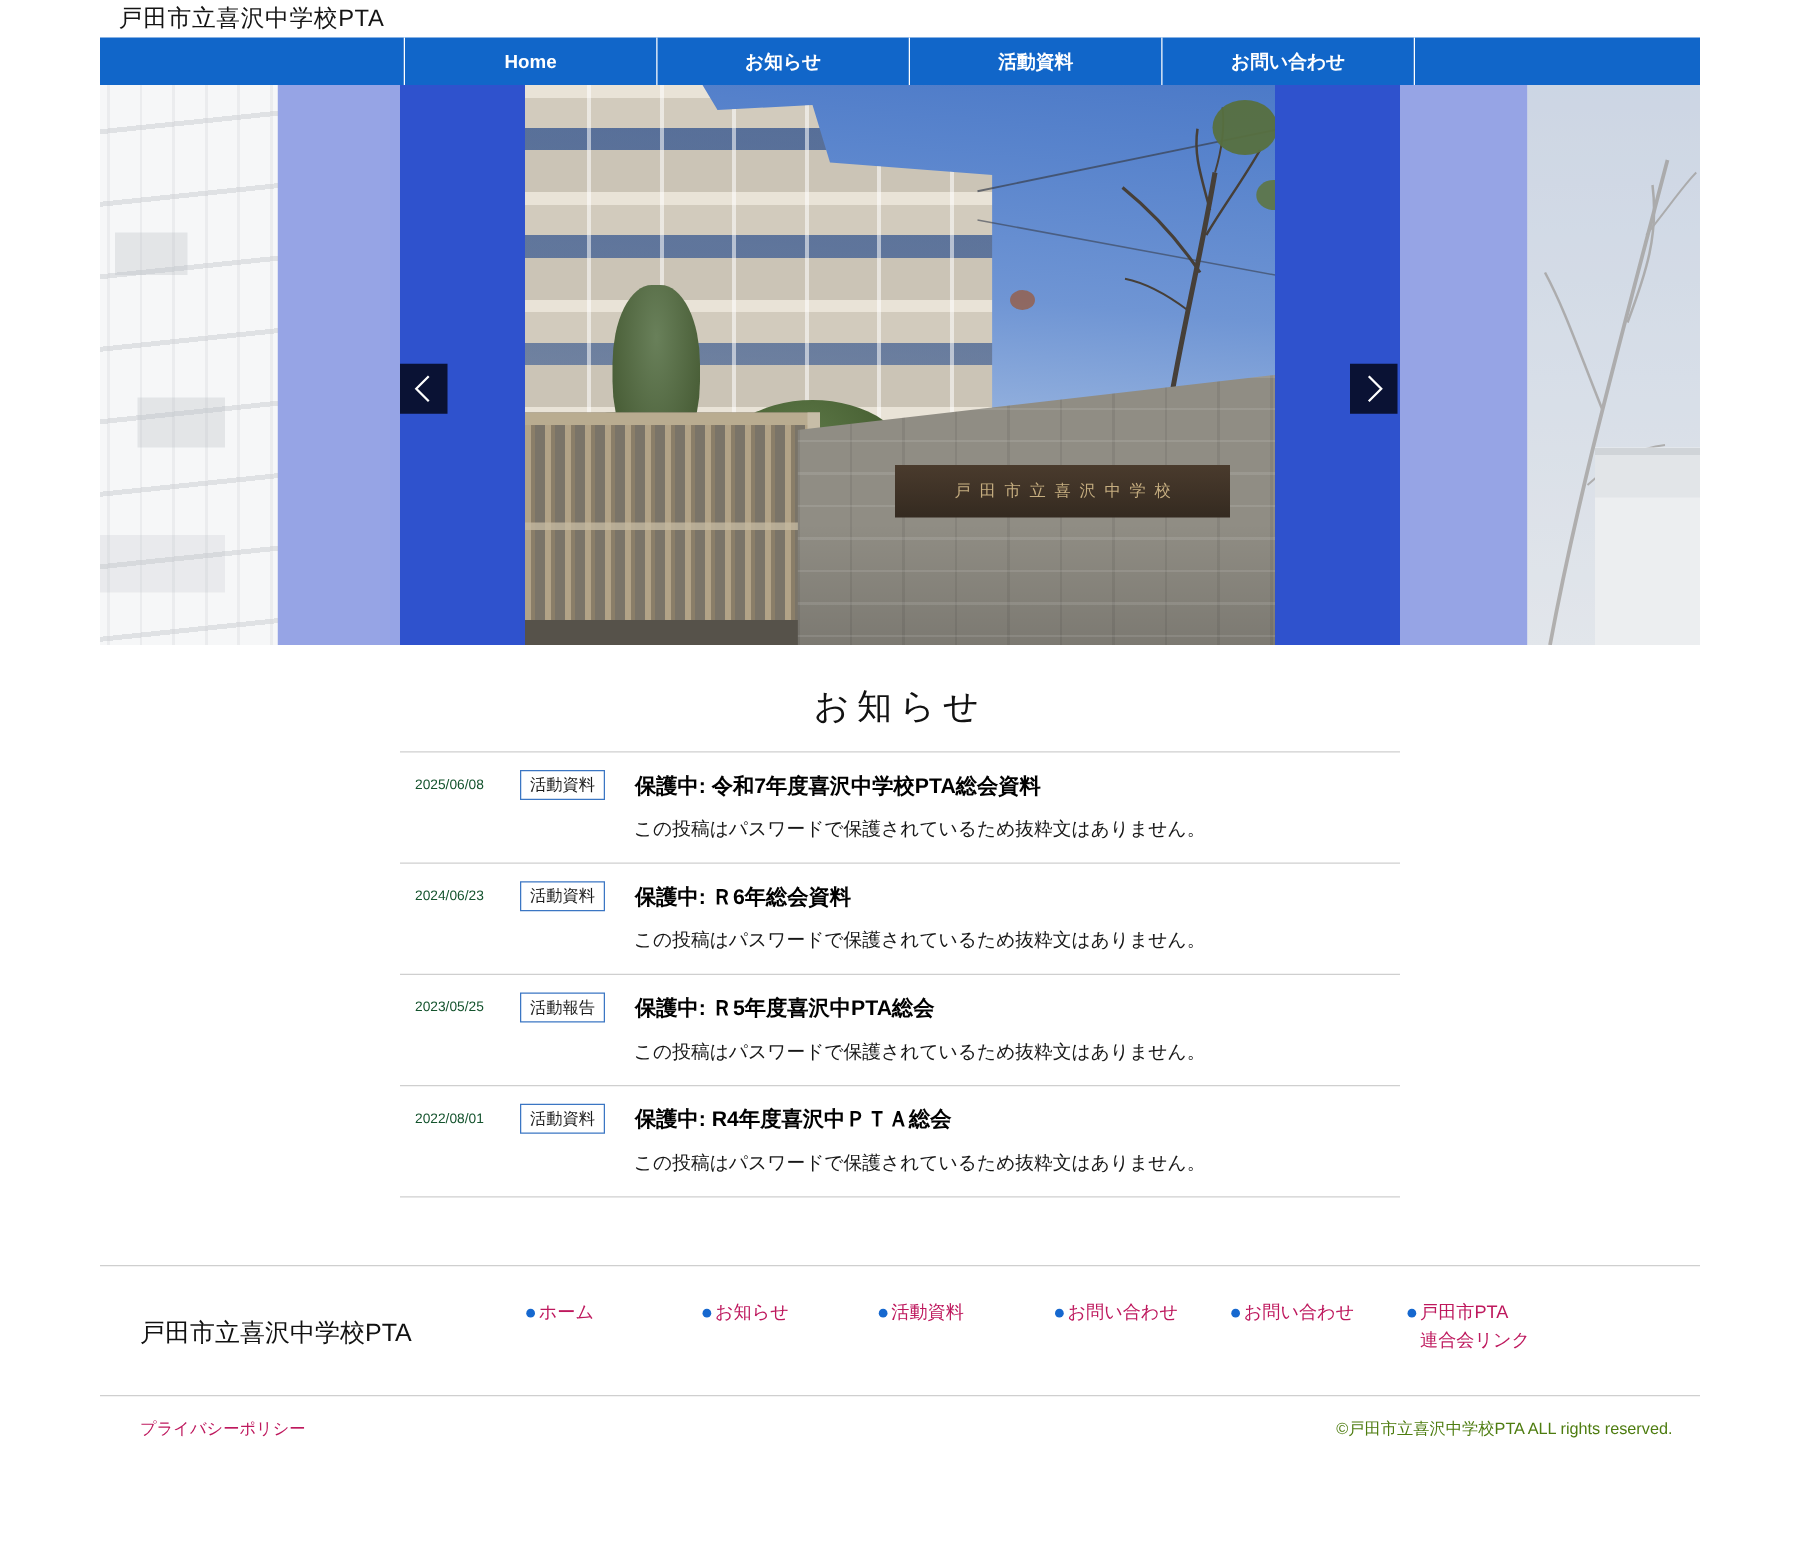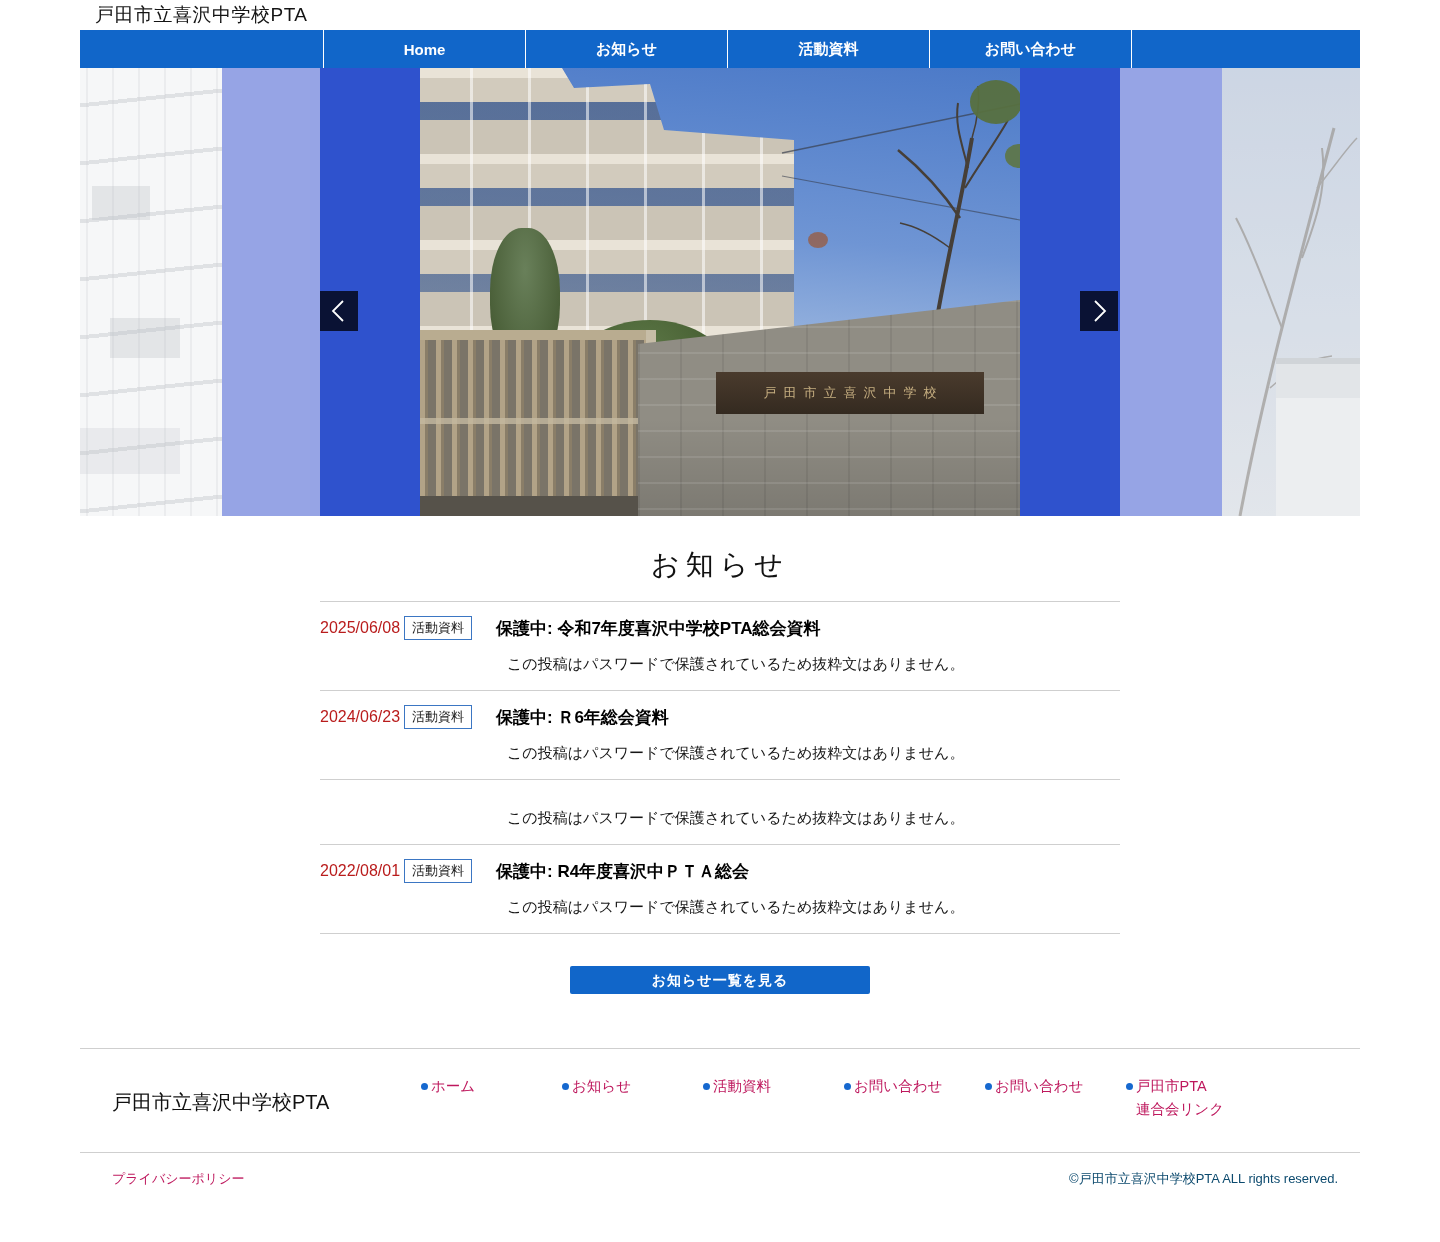--- a/index.html
+++ b/index.html
@@ -79,41 +79,41 @@
   .arrow.prev{left:240px;}
   .arrow.next{left:1000px;}
 
   
   .news{padding-top:1px;}
   .news-heading{margin:29px 0 17px;text-align:center;font-size:28px;font-weight:500;letter-spacing:6px;color:#121212;}
   .news-list{width:800px;margin:0 auto;}
   .news-item{border-top:1px solid #cfcfcf;padding:14px 0 16px;cursor:pointer;}
   .news-item:last-child{border-bottom:1px solid #cfcfcf;}
   .row1{display:flex;align-items:center;}
-  .news-date{width:84px;font-size:16px;color:#b91c1c;}
+  .news-date{margin-left:12px;width:84px;font-size:11px;color:#14532d;}
   .badge{width:66px;height:22px;border:1px solid #3b76c3;font-size:13px;color:#1c1c1c;
          display:flex;align-items:center;justify-content:center;margin-right:24px;cursor:pointer;}
   .news-title{margin:0;font-size:17px;font-weight:bold;color:#000;cursor:pointer;}
   .news-excerpt{margin:13px 0 0 187px;font-size:15px;color:#161616;line-height:21px;}
   .view-all{display:block;width:300px;height:28px;margin:32px auto 0;background:#1166c9;color:#fff;
             font-size:14px;font-weight:bold;letter-spacing:1px;text-align:center;line-height:28px;
             text-decoration:none;border-radius:2px;cursor:pointer;}
 
   
   .footer-main{margin-top:54px;border-top:1px solid #cfcfcf;height:103px;position:relative;}
   .footer-title{position:absolute;left:32px;top:40px;font-size:20px;color:#111;}
   .footer-nav{position:absolute;left:341px;top:29px;display:flex;}
   .f-link{width:141px;display:flex;align-items:flex-start;text-decoration:none;color:#be185d;cursor:pointer;}
   .dot{width:7px;height:7px;border-radius:50%;background:#1668cf;margin:5px 3px 0 0;flex:none;}
   .f-text{display:flex;flex-direction:column;font-size:14.5px;line-height:17px;}
   .f-text .f2{margin-top:6px;}
 
   .bottom-bar{border-top:1px solid #cfcfcf;height:87px;display:flex;justify-content:space-between;align-items:flex-start;padding-top:17px;box-sizing:border-box;}
   .privacy{margin-left:32px;font-size:13px;color:#be185d;text-decoration:none;cursor:pointer;}
-  .copyright{margin-right:22px;font-size:13px;color:#0c4a6e;}
+  .copyright{margin-right:22px;font-size:13px;color:#4d7c0f;}
 </style>
 </head>
 <body>
 
 <div class="page">
 
   <header class="site-header">
     <a class="site-title">戸田市立喜沢中学校PTA</a>
   </header>
 
@@ -220,34 +220,38 @@
         <article class="news-item">
           <div class="row1">
             <span class="news-date">2024/06/23</span>
             <span class="badge">活動資料</span>
             <h3 class="news-title">保護中: Ｒ6年総会資料</h3>
           </div>
           <p class="news-excerpt">この投稿はパスワードで保護されているため抜粋文はありません。</p>
         </article>
 
         <article class="news-item">
+          <div class="row1">
+            <span class="news-date">2023/05/25</span>
+            <span class="badge">活動報告</span>
+            <h3 class="news-title">保護中: Ｒ5年度喜沢中PTA総会</h3>
+          </div>
           <p class="news-excerpt">この投稿はパスワードで保護されているため抜粋文はありません。</p>
         </article>
 
         <article class="news-item">
           <div class="row1">
             <span class="news-date">2022/08/01</span>
             <span class="badge">活動資料</span>
             <h3 class="news-title">保護中: R4年度喜沢中ＰＴＡ総会</h3>
           </div>
           <p class="news-excerpt">この投稿はパスワードで保護されているため抜粋文はありません。</p>
         </article>
       </div>
 
-    <a class="view-all">お知らせ一覧を見る</a>
   </section>
 
   <footer>
     <div class="footer-main">
       <div class="footer-title">戸田市立喜沢中学校PTA</div>
       <div class="footer-nav">
 
           <a class="f-link">
             <span class="dot"></span>
             <span class="f-text">

